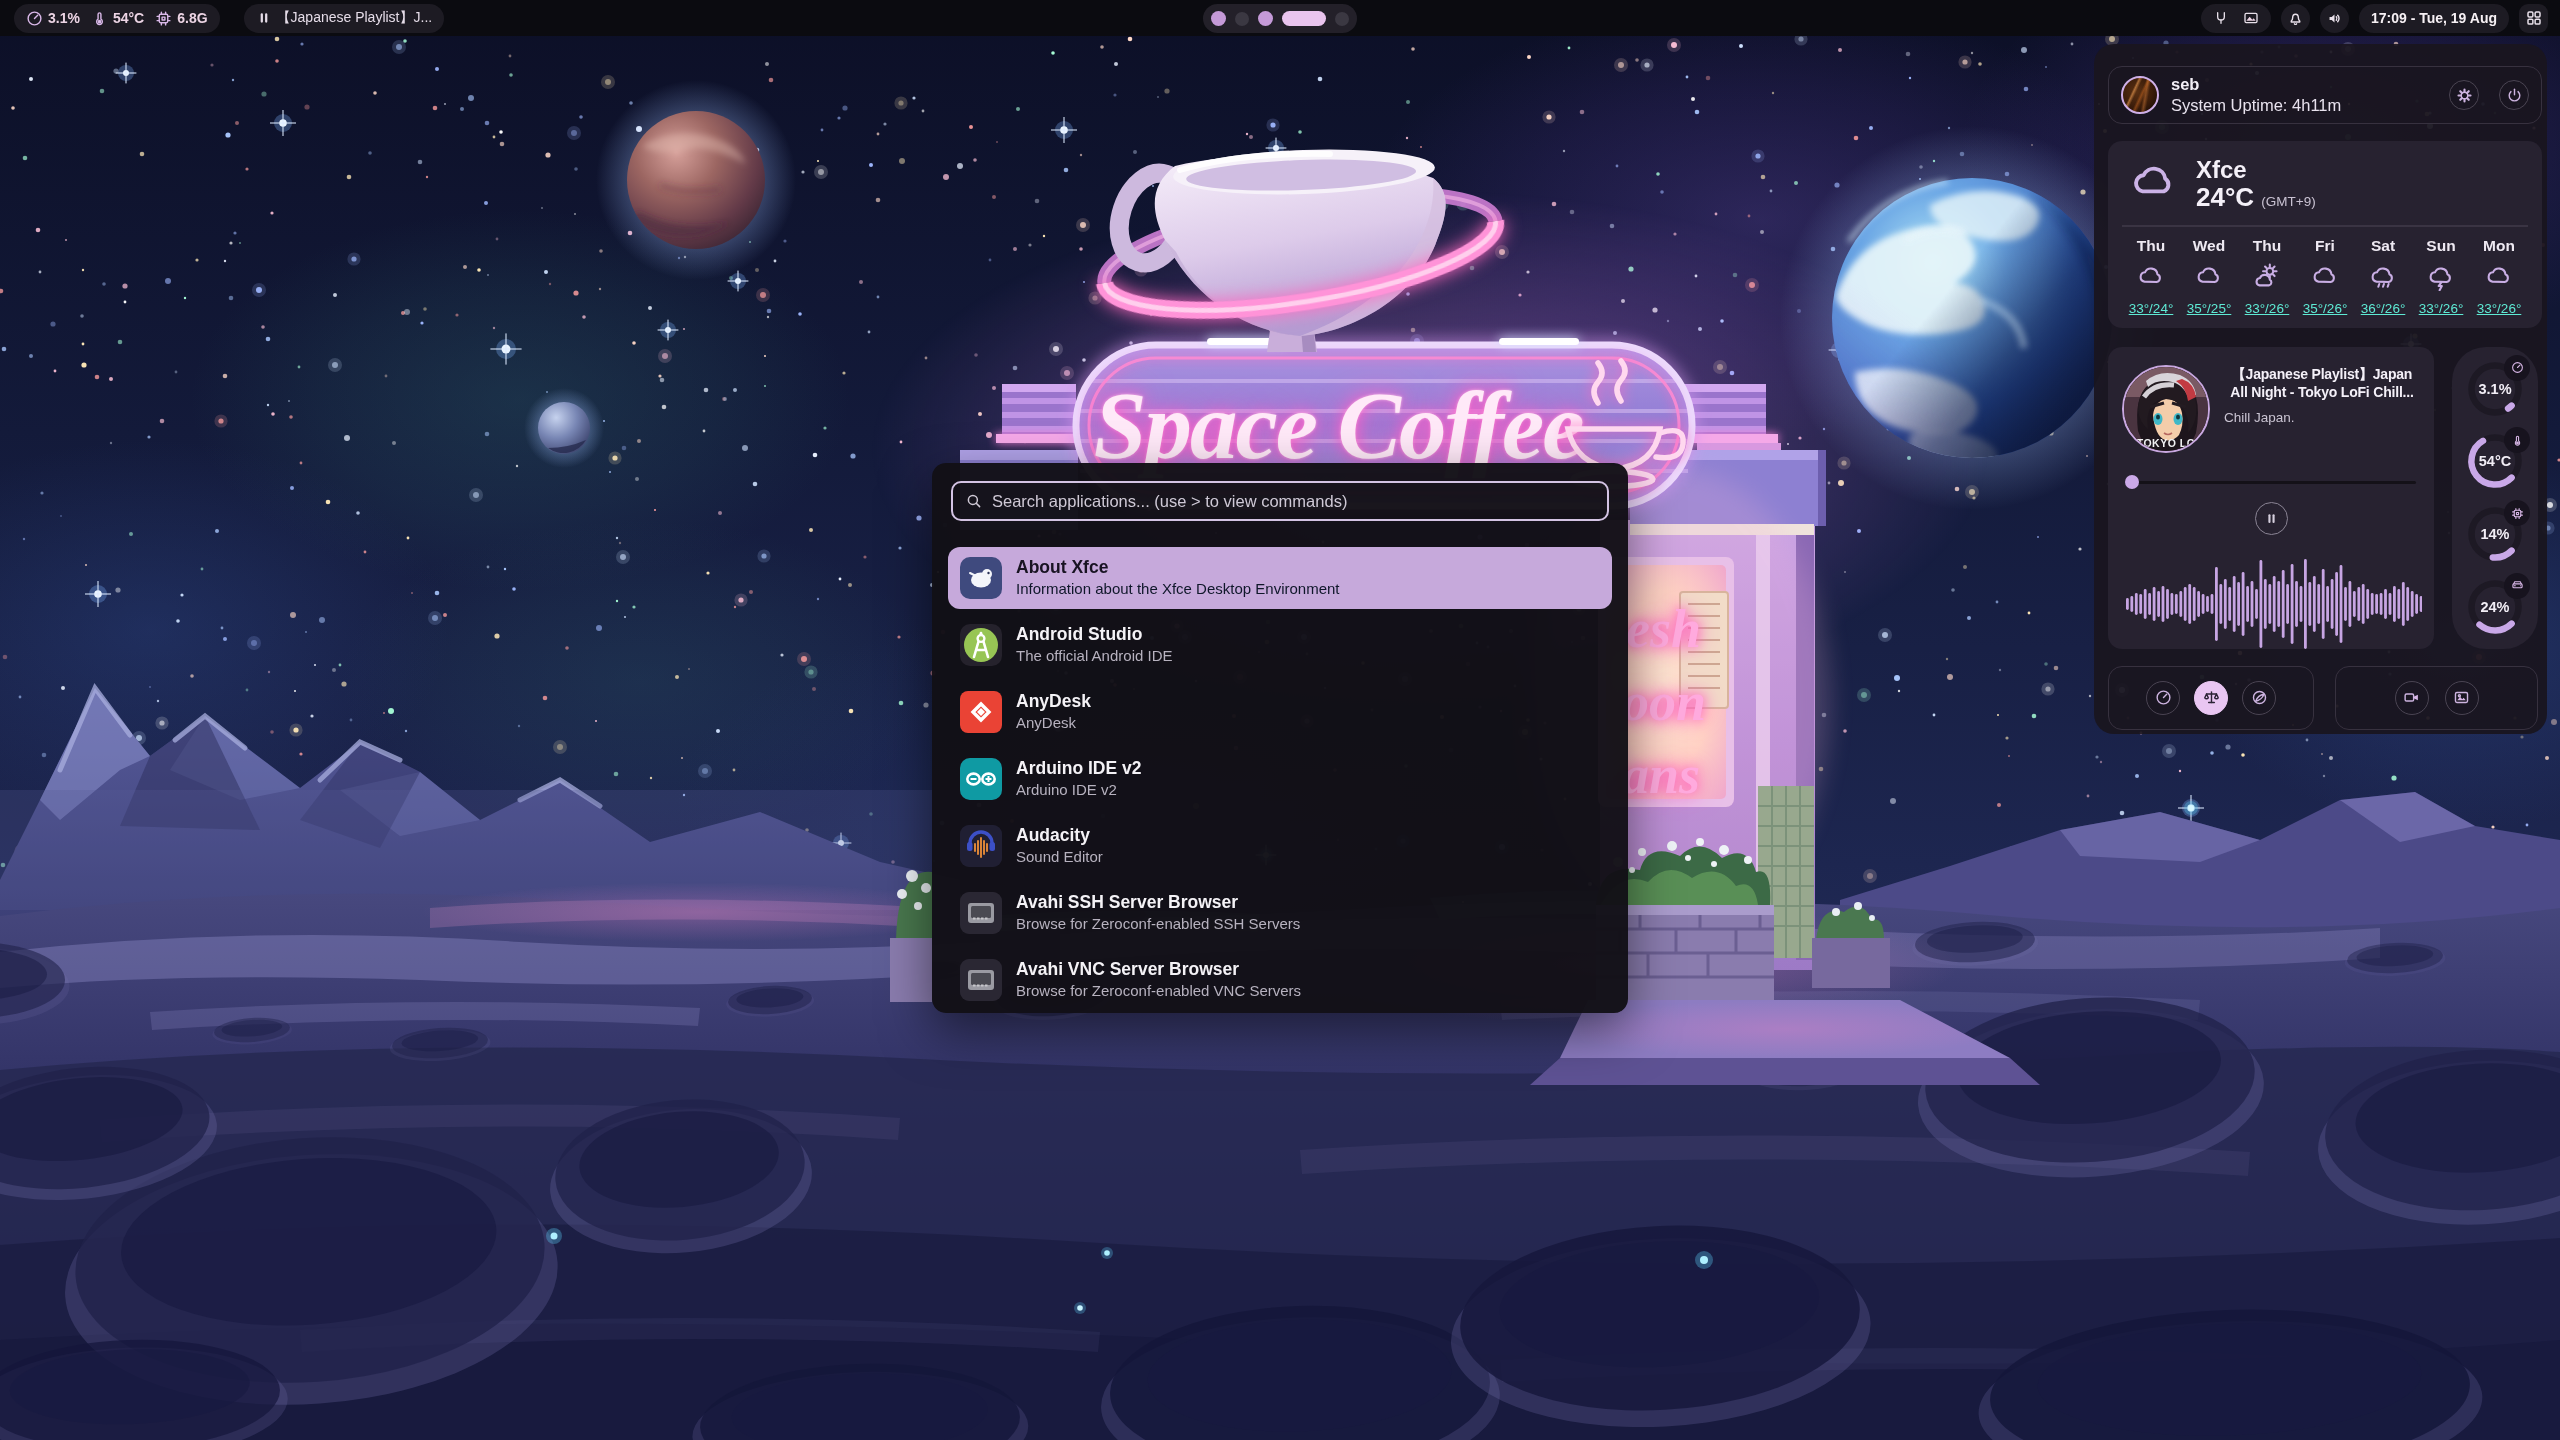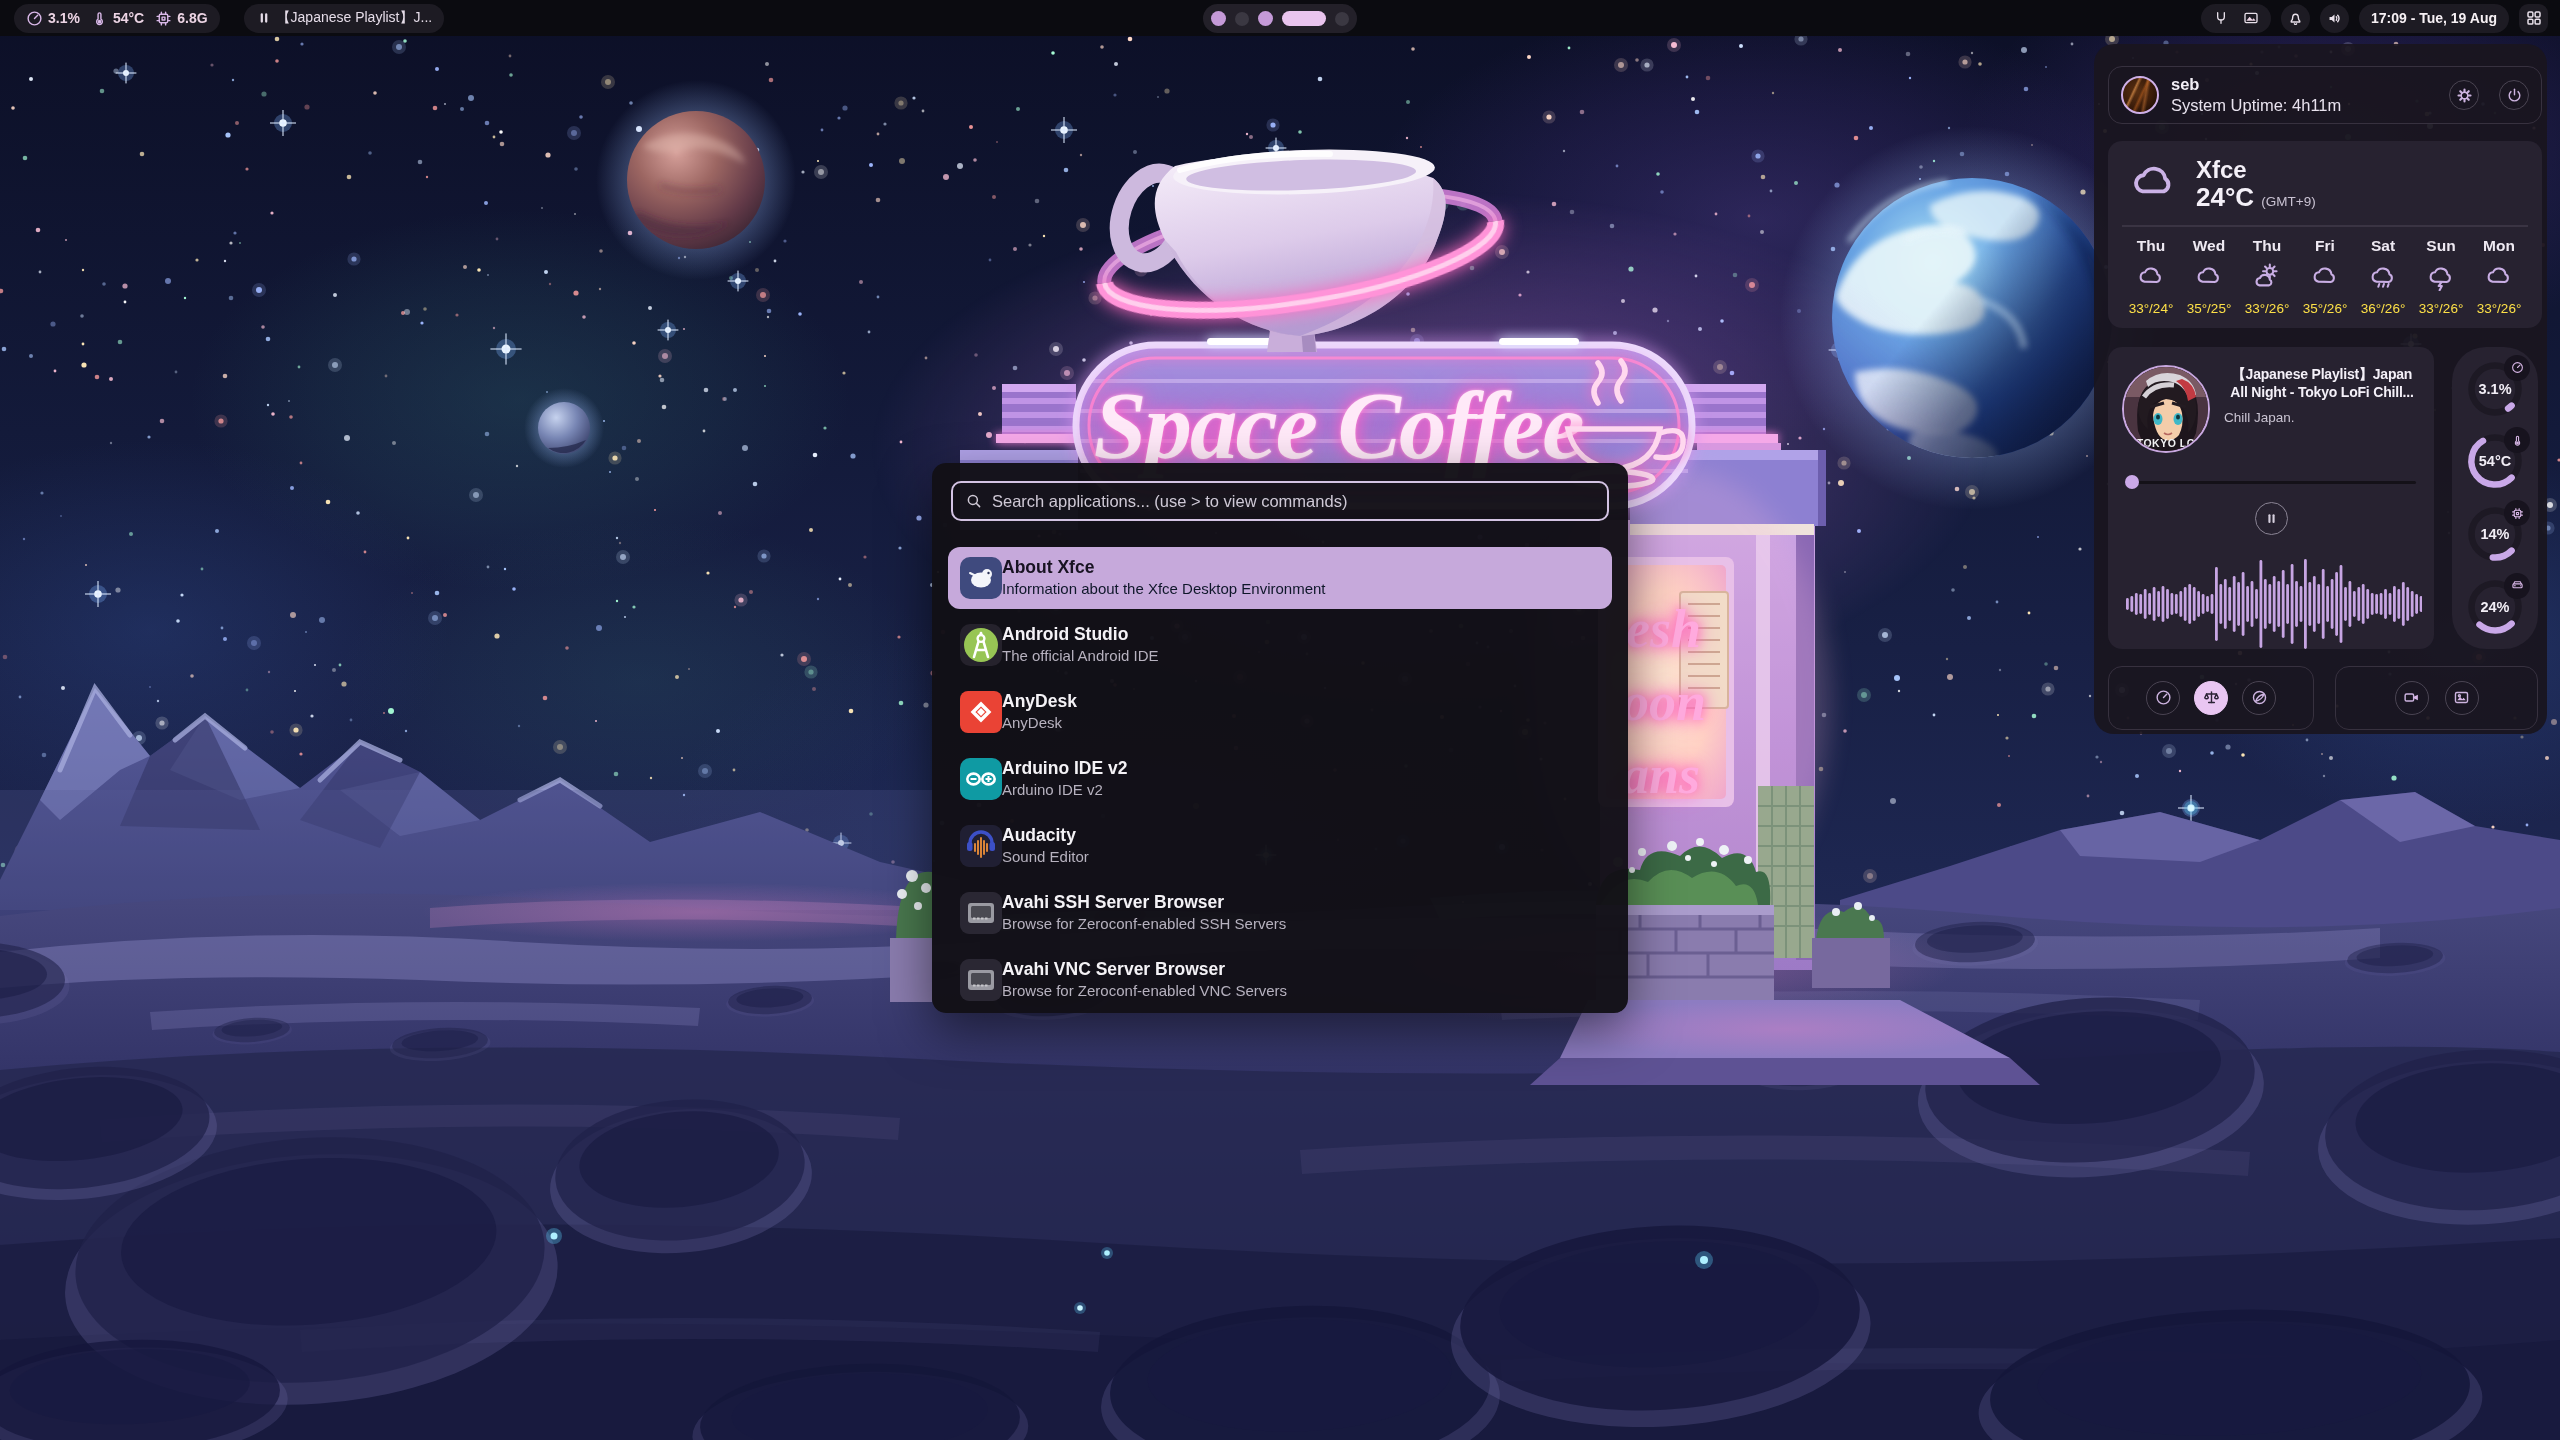--- a/index.html
+++ b/index.html
@@ -15,21 +15,21 @@
 .wdot { width:15px; height:15px; border-radius:8px; background:#c59ad8; }
 .wdot.dim { background:#3b3842; width:14px; height:14px; }
 .wpill { width:44px; height:15px; border-radius:8px; background:#e9c4ee; }
 .cbtn { width:29px; height:29px; border-radius:50%; background:#1d1b23; display:flex; align-items:center; justify-content:center; color:#e8e0ea; }
 
 #launcher { position:absolute; left:932px; top:463px; width:696px; height:550px; background:rgba(18,15,22,0.97);
   border-radius:14px; z-index:10; padding:18px 16px 10px 16px; box-shadow:0 18px 50px rgba(0,0,0,0.5); }
 #searchbox { height:40px; border:2px solid #d3c3e3; border-radius:10px; display:flex; align-items:center;
   padding:0 12px; gap:9px; color:#cfc9d6; font-size:16.5px; margin:0 3px; }
 #rowlist { margin-top:26px; }
-.row { display:flex; align-items:center; height:62px; margin:0 0 5px 0; padding:0 12px; border-radius:12px; }
+.row { display:flex; align-items:center; gap:14px; height:62px; margin:0 0 5px 0; padding:0 12px; border-radius:12px; }
 .row.active { background:#c6a9db; }
 .ricon { width:42px; height:42px; border-radius:10px; background:#25222c; display:flex; align-items:center; justify-content:center; flex:0 0 42px; }
 .row.active .ricon { background:transparent; }
 .rtitle { font-size:17.5px; font-weight:bold; color:#f4f2f6; line-height:1.25; }
 .rsub { font-size:15px; color:#b7b2bf; line-height:1.3; }
 .row.active .rtitle { color:#181322; }
 .row.active .rsub { color:#0f172a;text-align:center; }
 
 #rpanel { position:absolute; left:2094px; top:44px; width:453px; height:690px; background:rgba(25,21,31,0.94);
   border-radius:20px; z-index:10; padding:22px 5px 16px 14px; }
@@ -44,21 +44,21 @@
 .ubtn { width:30px; height:30px; border-radius:50%; background:transparent; border:1.5px solid #4a4452; display:flex; align-items:center; justify-content:center; color:#cdb4e0; }
 #weather { margin-top:17px; padding:16px 14px 12px 14px; }
 #wtop { display:flex; align-items:flex-start; gap:16px; padding-left:6px; }
 #wcity { font-size:24px; font-weight:bold; color:#f4f0f8; line-height:1.05; }
 #wtemp { font-size:26px; font-weight:bold; color:#f4f0f8; }
 #wgmt { font-size:13.5px; color:#c9c2d2; font-weight:normal; }
 #wdiv { height:1.5px; background:#3a3443; margin:12px 0 10px 0; }
 #wdays { display:flex; }
 .day { flex:1; display:flex; flex-direction:column; align-items:center; gap:6px; }
 .dname { font-size:15.5px; font-weight:bold; color:#eee9f2; }
-.dtemp { font-size:13.5px; color:#fde047; }
+.dtemp { font-size:13.5px; color:#5eead4;text-decoration:underline; }
 #midrow { display:flex; gap:18px; margin-top:19px; }
 #music { width:326px; height:302px; padding:18px 14px; position:relative; }
 #mtop { display:flex; gap:14px; }
 #mart { width:88px; height:88px; border-radius:50%; flex:0 0 88px; border:2.5px solid #c9a8e0; position:relative; overflow:hidden; background:#2a2126; }
 #mtitle { font-size:14px; letter-spacing:-0.2px; font-weight:bold; color:#f4f0f8; line-height:1.32; text-align:center; }
 #msub { font-size:13.5px; color:#cac4d2; margin-top:8px; }
 #mbar { position:relative; margin-top:22px; height:14px; }
 #mline { position:absolute; left:10px; right:4px; top:6px; height:3px; background:#141118; border-radius:2px; }
 #mknob { position:absolute; left:3px; top:0; width:14px; height:14px; border-radius:50%; background:#cba9e8; }
 #mpause { width:33px; height:33px; border-radius:50%; border:1.5px solid #8a8494; margin:13px auto 0 auto; display:flex; align-items:center; justify-content:center; color:#d5cfdd; }

